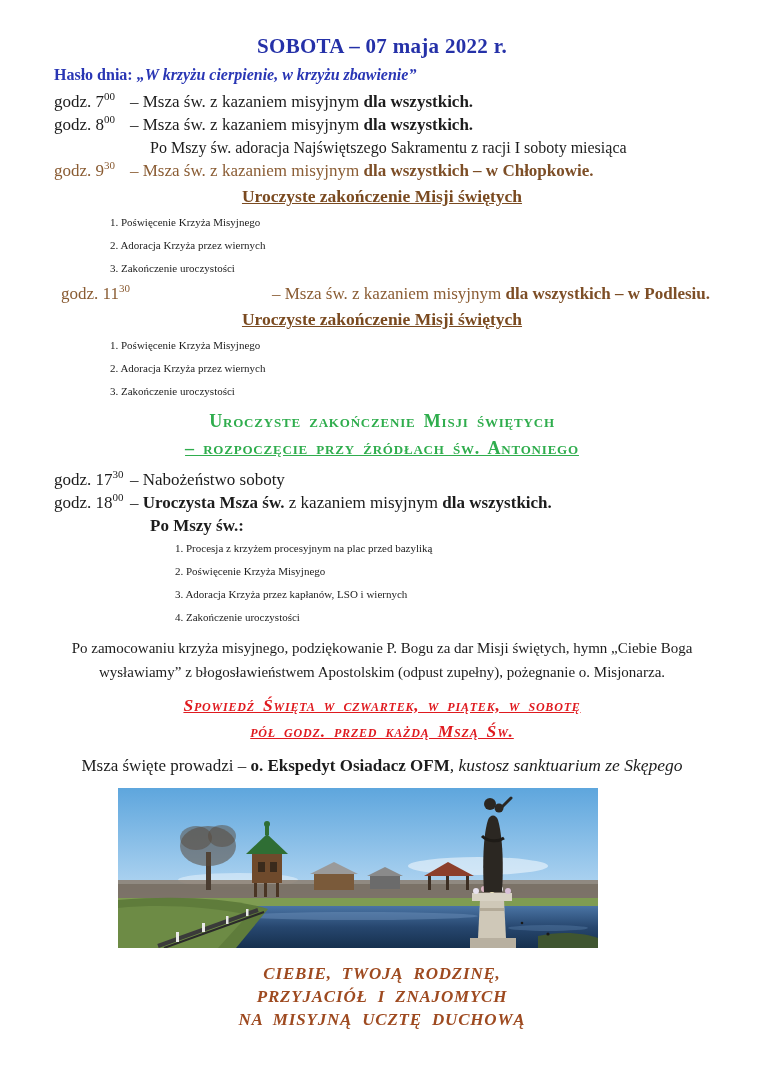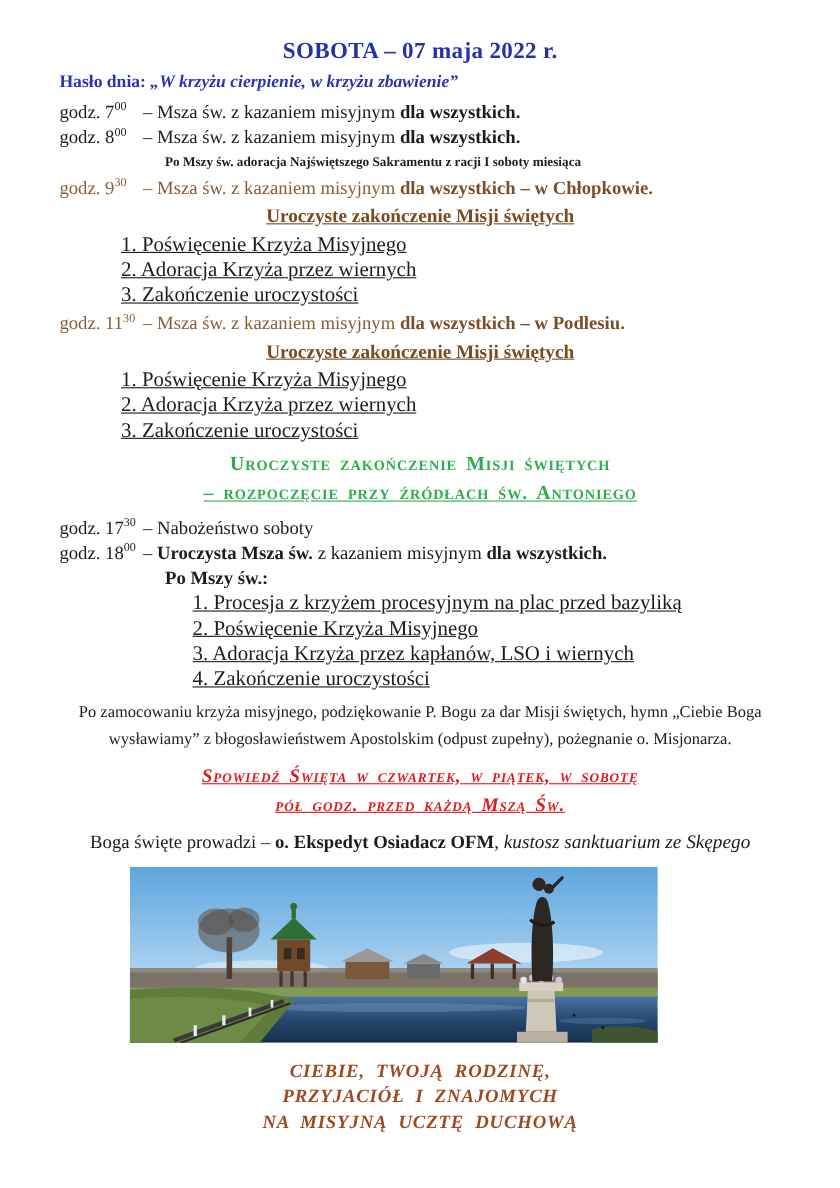--- a/index.html
+++ b/index.html
@@ -8,24 +8,24 @@
   .page{width:764px;height:928px;box-sizing:border-box;padding:34px 54px 0 54px;}
   .title{font-size:21px;font-weight:bold;color:#2531a8;text-align:center;letter-spacing:.3px;}
   .motto{font-size:16px;font-weight:bold;color:#2936b4;margin-top:7px;margin-bottom:6px;}
   .motto-quote{font-style:italic;}
   .row{display:flex;line-height:23px;font-size:17px;}
   .time{flex:none;width:76px;}
   .hrs{font-size:11px;vertical-align:super;line-height:0;}
   .desc{flex:1;}
   .brown{color:#8a5c33;}
   .brown b{color:#7d4e26;}
-  .note-bold{font-weight:bold;font-size:12px;line-height:23px;margin-left:96px;}
+  .note-bold{font-weight:normal;font-size:16px;line-height:23px;margin-left:96px;}
   .sec-head{color:#7a4a20;font-weight:bold;font-size:17.5px;text-decoration:underline;
             text-align:center;line-height:25px;margin:2px 0;}
-  .list{font-size:19px;line-height:23px;text-decoration:underline;}
+  .list{font-size:11px;line-height:23px;}
   .list-close{margin-left:56px;}
   .list-deep{margin-left:121px;}
   .sub-bold{font-weight:bold;font-size:17px;line-height:23px;margin-left:96px;}
   .green-block{text-align:center;margin:5px 0 6px 0;}
   .green-line{color:#2fad4d;font-weight:bold;font-variant:small-caps;font-size:18px;
               letter-spacing:.8px;word-spacing:3px;line-height:27px;}
   .green-underline{text-decoration:underline;}
   .para{font-size:15px;line-height:24px;text-align:center;margin:7px -10px 0 -10px;}
   .red-block{text-align:center;margin:8px 0 6px 0;}
   .red-line{color:#df1a1f;font-weight:bold;font-variant:small-caps;font-size:17.5px;
@@ -65,21 +65,21 @@
     <span class="desc"><span>– Msza św. z kazaniem misyjnym </span><b>dla wszystkich – w Chłopkowie.</b></span>
   </div>
 
   <div class="sec-head">Uroczyste zakończenie Misji świętych</div>
   <div class="list list-close">
     <div>1. Poświęcenie Krzyża Misyjnego</div>
     <div>2. Adoracja Krzyża przez wiernych</div>
     <div>3. Zakończenie uroczystości</div>
   </div>
 
-  <div class="row brown" style="margin-top:2px;">
+  <div class="row brown" style="margin-top:2px;text-align:right;">
     <span class="time"><span>godz. 11</span><sup class="hrs">30</sup></span>
     <span class="desc"><span>– Msza św. z kazaniem misyjnym </span><b>dla wszystkich – w Podlesiu.</b></span>
   </div>
 
   <div class="sec-head">Uroczyste zakończenie Misji świętych</div>
   <div class="list list-close">
     <div>1. Poświęcenie Krzyża Misyjnego</div>
     <div>2. Adoracja Krzyża przez wiernych</div>
     <div>3. Zakończenie uroczystości</div>
   </div>
@@ -108,21 +108,21 @@
   </div>
 
   <div class="para">Po zamocowaniu krzyża misyjnego, podziękowanie P. Bogu za dar Misji świętych, hymn „Ciebie Boga wysławiamy” z błogosławieństwem Apostolskim (odpust zupełny), pożegnanie o. Misjonarza.</div>
 
   <div class="red-block">
     <div class="red-line">Spowiedź Święta w czwartek, w piątek, w sobotę</div>
     <div class="red-line">pół godz. przed każdą Mszą Św.</div>
   </div>
 
   <div class="presenter">
-    <span>Boga święte prowadzi – </span><b>o. Ekspedyt Osiadacz OFM</b><i>, kustosz sanktuarium ze Skępego</i>
+    <span>Msza święte prowadzi – </span><b>o. Ekspedyt Osiadacz OFM</b><i>, kustosz sanktuarium ze Skępego</i>
   </div>
 
   <div class="photo-wrap">
     <svg width="480" height="160" viewBox="0 0 480 160" xmlns="http://www.w3.org/2000/svg">
       <defs>
         <linearGradient id="sky" x1="0" y1="0" x2="0" y2="1">
           <stop offset="0" stop-color="#5ea6dd"></stop>
             <stop offset="0.75" stop-color="#a8d0ef"></stop>
             <stop offset="1" stop-color="#ddeefa"></stop>
         </linearGradient>

